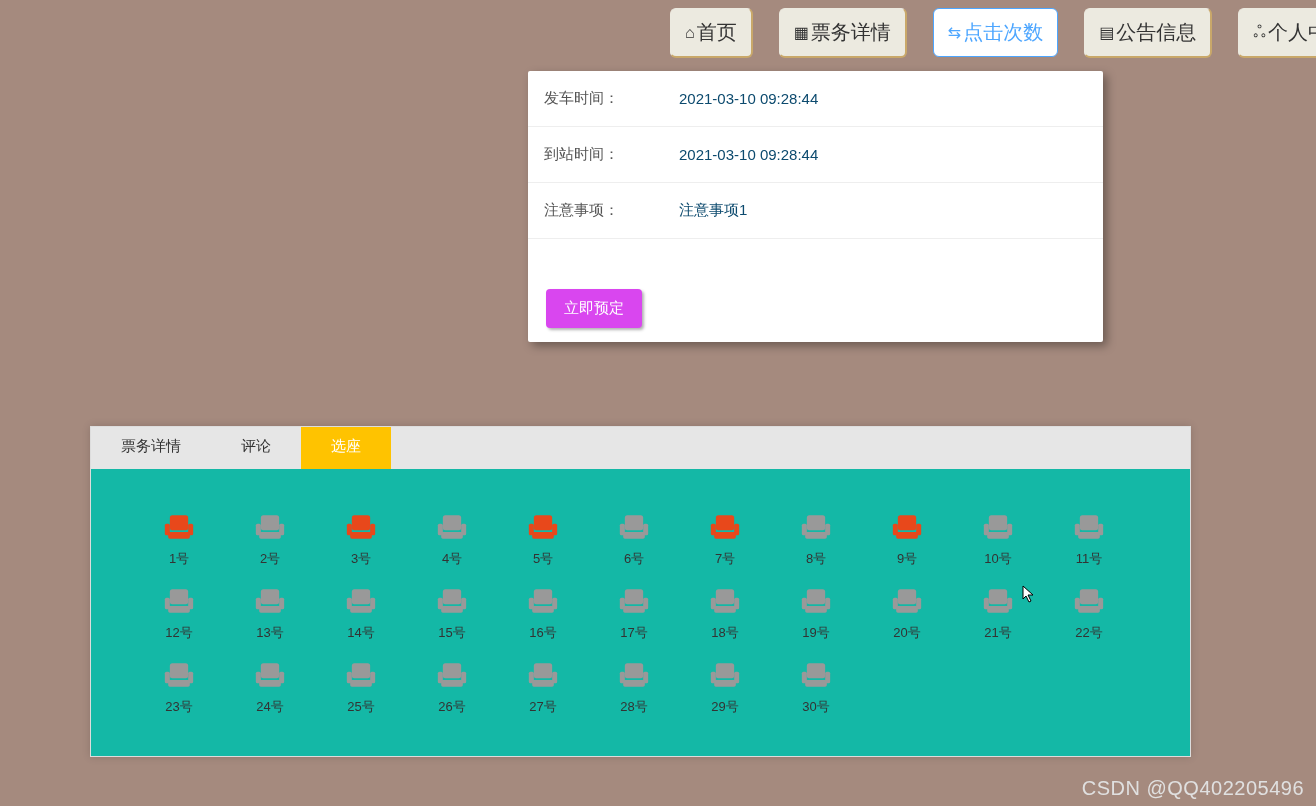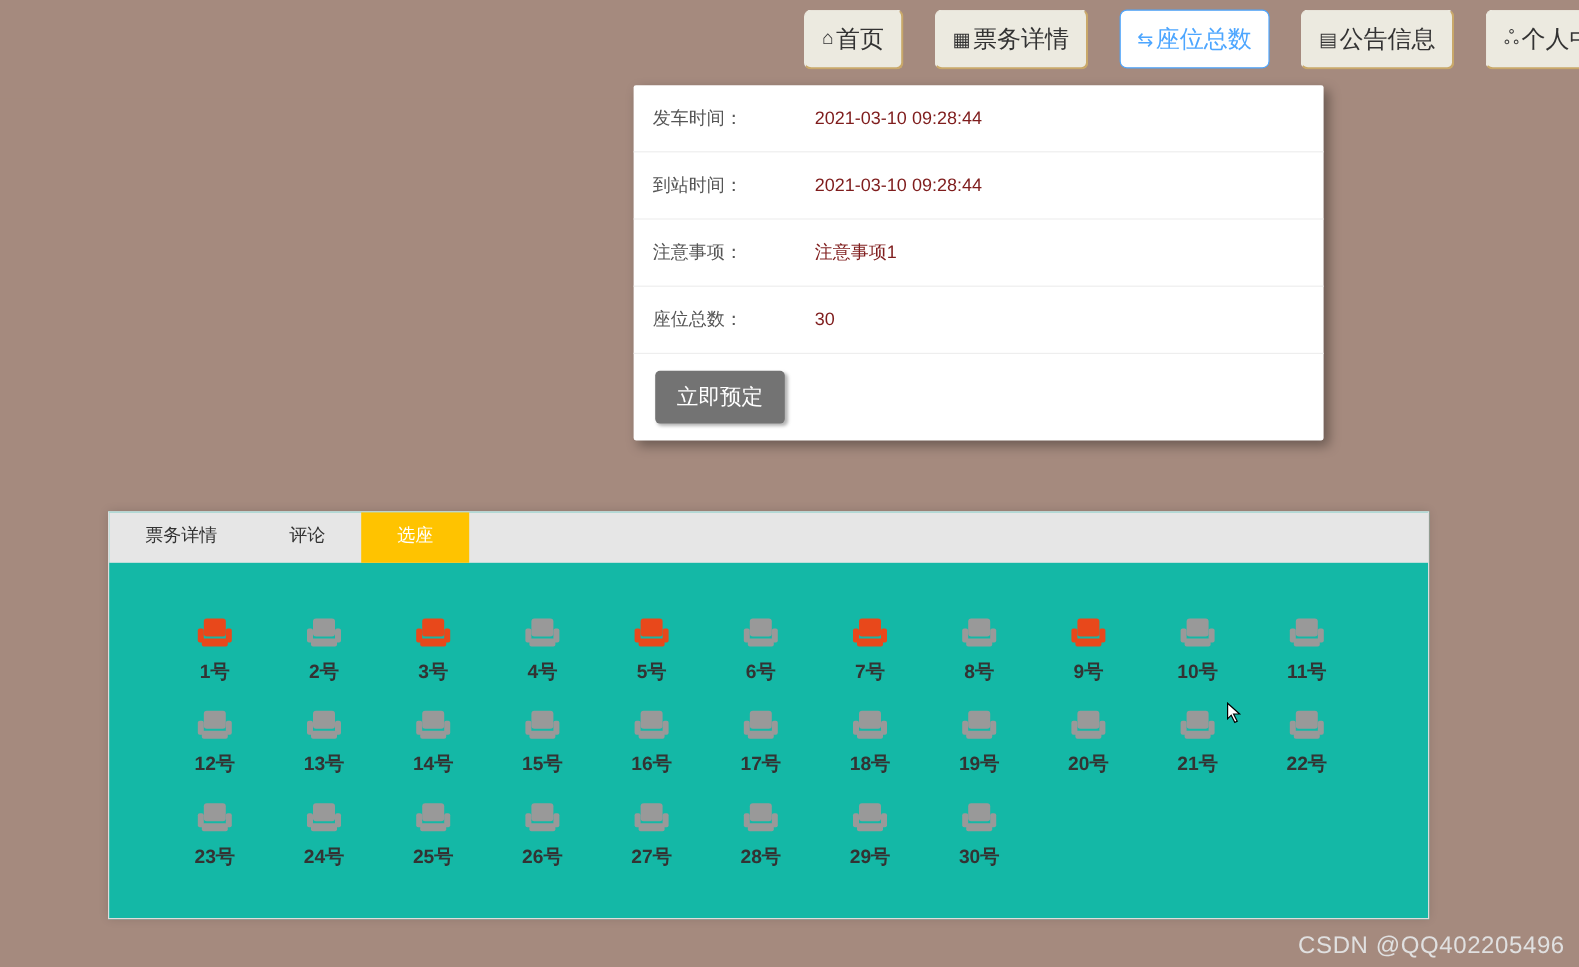--- a/index.html
+++ b/index.html
@@ -7,52 +7,52 @@
   
   .nav-bar { position: absolute; top: 0; left: 0; right: 0; height: 82px; background: #a58a7e; display: flex; align-items: flex-start; padding-top: 8px; padding-left: 670px; gap: 26px; overflow: hidden; }
   .nav-item { display: flex; align-items: center; padding: 10px 14px; border-radius: 6px; font-size: 20px; cursor: pointer; white-space: nowrap; }
   .nav-item.normal { background: #eceae0; border: 1px solid #eceae0; border-right: 2px solid #c9a86a; border-bottom: 2px solid #c9a86a; color: #333; }
   .nav-item.active { background: #fff; border: 1px solid #4da6ff; color: #4da6ff; }
   .nav-item .nav-icon { margin-right: 2px; font-size: 16px; }
   
   .info-card { position: absolute; top: 71px; left: 528px; width: 575px; background: #fff; border-radius: 2px; box-shadow: 4px 4px 10px rgba(0,0,0,0.35); }
   .info-row { display: flex; padding: 18px 16px; border-bottom: 1px solid #eee; font-size: 15px; align-items: center; }
   .info-label { width: 135px; color: #555; }
-  .info-value { color: #7f1d1d; flex: 1; }
+  .info-value { color: #0c4a6e; flex: 1; }
   .book-btn-wrap { padding: 14px 18px; }
-  .book-btn { background: #737373; color: #fff; padding: 10px 18px; border: none; border-radius: 4px; font-size: 18px; cursor: pointer; box-shadow: 2px 2px 3px rgba(0,0,0,0.3); }
+  .book-btn { background: #d946ef; color: #fff; padding: 10px 18px; border: none; border-radius: 4px; font-size: 15px; cursor: pointer; box-shadow: 2px 2px 3px rgba(0,0,0,0.3); margin-top: 36px; }
   
   .tabs-panel { position: absolute; top: 426px; left: 90px; width: 1101px; background: #14b8a6; border: 1px solid #ddd; box-shadow: 0 0 8px rgba(0,0,0,0.15); }
   .tabs-header { display: flex; background: #e6e6e6; height: 42px; }
   .tab { padding: 10px 30px; font-size: 15px; color: #333; cursor: pointer; }
   .tab.active { background: #ffc300; color: #fff; }
   
   .seats-area { padding: 25px 30px 40px 30px; display: flex; flex-wrap: wrap; }
   .seat-box { margin-left: 35px; margin-right: 10px; width: 46px; margin-top: 18px; text-align: center; cursor: pointer; }
   .seat-box .seat-icon { width: 34px; height: 30px; margin: 0 auto 8px auto; }
-  .seat-label { font-size: 16px; color: #333; white-space: nowrap; font-weight: bold; }
+  .seat-label { font-size: 13px; color: #333; white-space: nowrap; }
   
   .watermark { position: absolute; bottom: 6px; right: 12px; font-size: 20px; color: #e0e0e0; letter-spacing: 0.5px; }
   .cursor { position: absolute; top: 585px; left: 1022px; font-size: 16px; color: #000; pointer-events: none; }
 </style>
 </head>
 <body>
 
 <div class="nav-bar">
   <div class="nav-item normal">
     <span class="nav-icon">⌂</span>
       <span>首页</span>
   </div>
   <div class="nav-item normal">
     <span class="nav-icon">▦</span>
       <span>票务详情</span>
   </div>
   <div class="nav-item active">
     <span class="nav-icon">⇆</span>
-      <span>座位总数</span>
+      <span>点击次数</span>
   </div>
   <div class="nav-item normal">
     <span class="nav-icon">▤</span>
       <span>公告信息</span>
   </div>
   <div class="nav-item normal">
     <span class="nav-icon">ஃ</span>
       <span>个人中心</span>
   </div>
 
@@ -63,24 +63,20 @@
     <div class="info-label">发车时间：</div>
     <div class="info-value">2021-03-10 09:28:44</div>
   </div>
   <div class="info-row">
     <div class="info-label">到站时间：</div>
     <div class="info-value">2021-03-10 09:28:44</div>
   </div>
   <div class="info-row">
     <div class="info-label">注意事项：</div>
     <div class="info-value">注意事项1</div>
-  </div>
-  <div class="info-row">
-    <div class="info-label">座位总数：</div>
-    <div class="info-value">30</div>
   </div>
   <div class="book-btn-wrap">
     <button class="book-btn">立即预定</button>
   </div>
 </div>
 
 <div class="tabs-panel">
   <div class="tabs-header">
     <div class="tab">票务详情</div>
     <div class="tab">评论</div>

